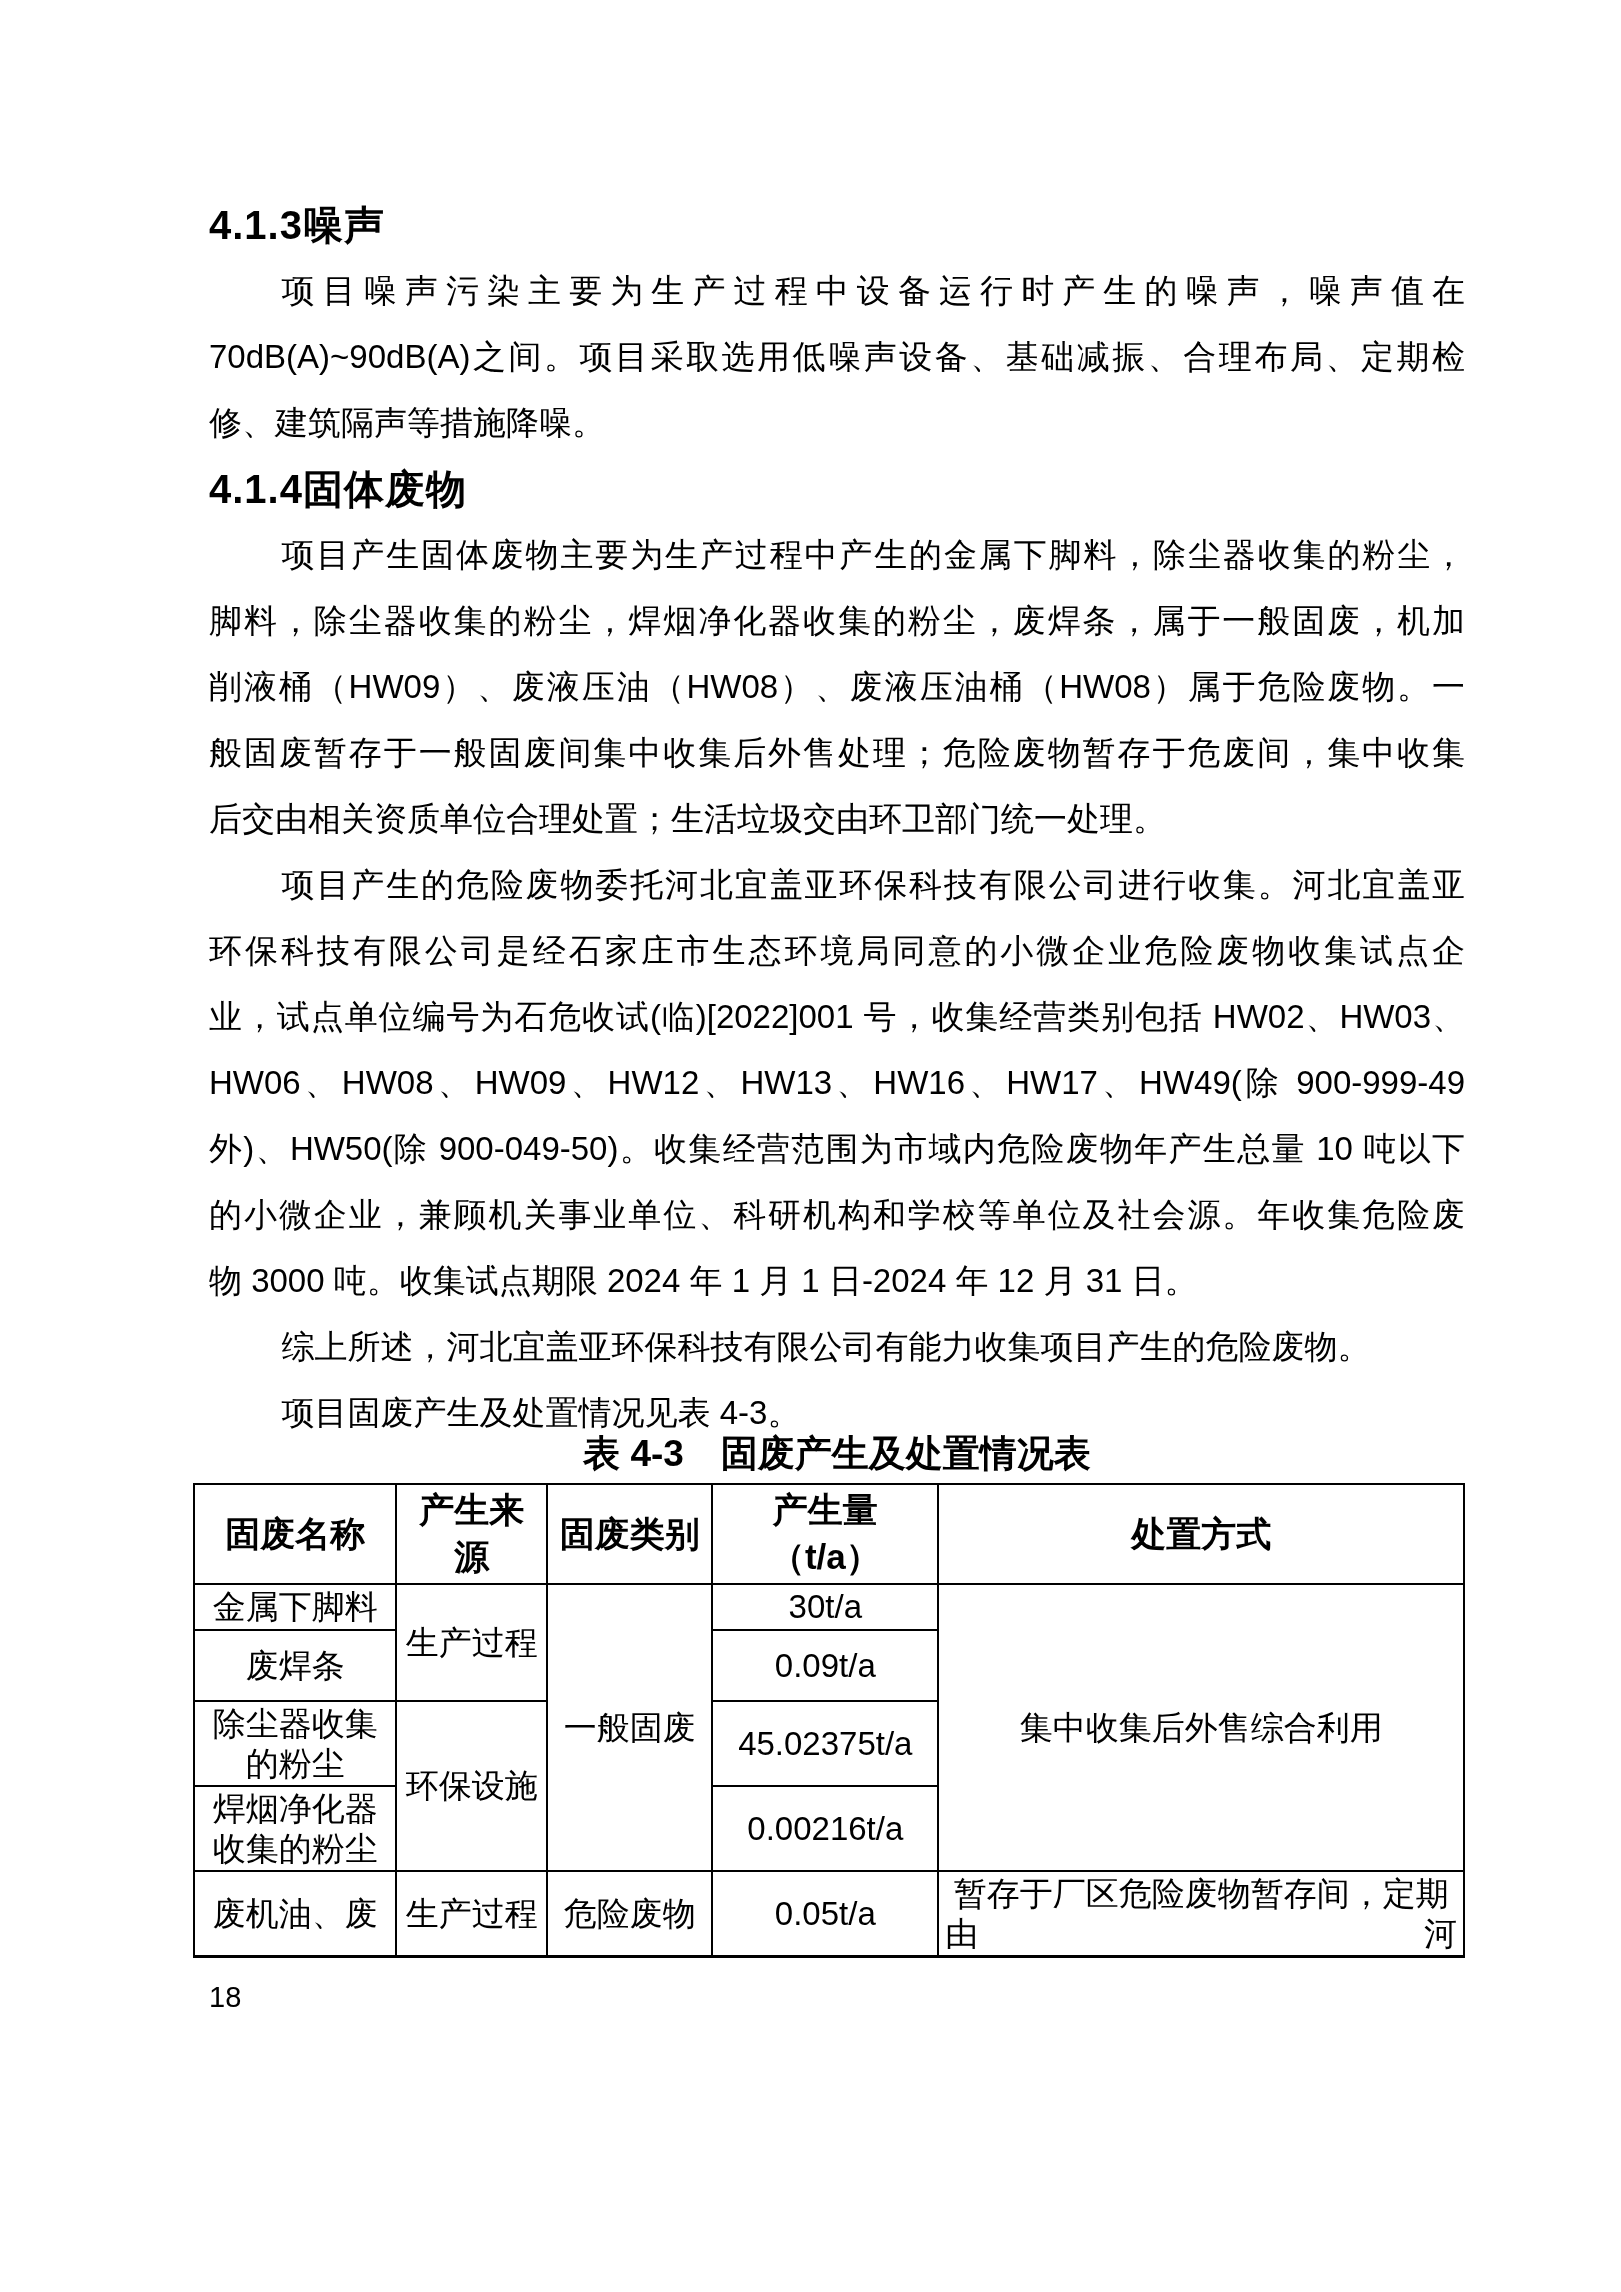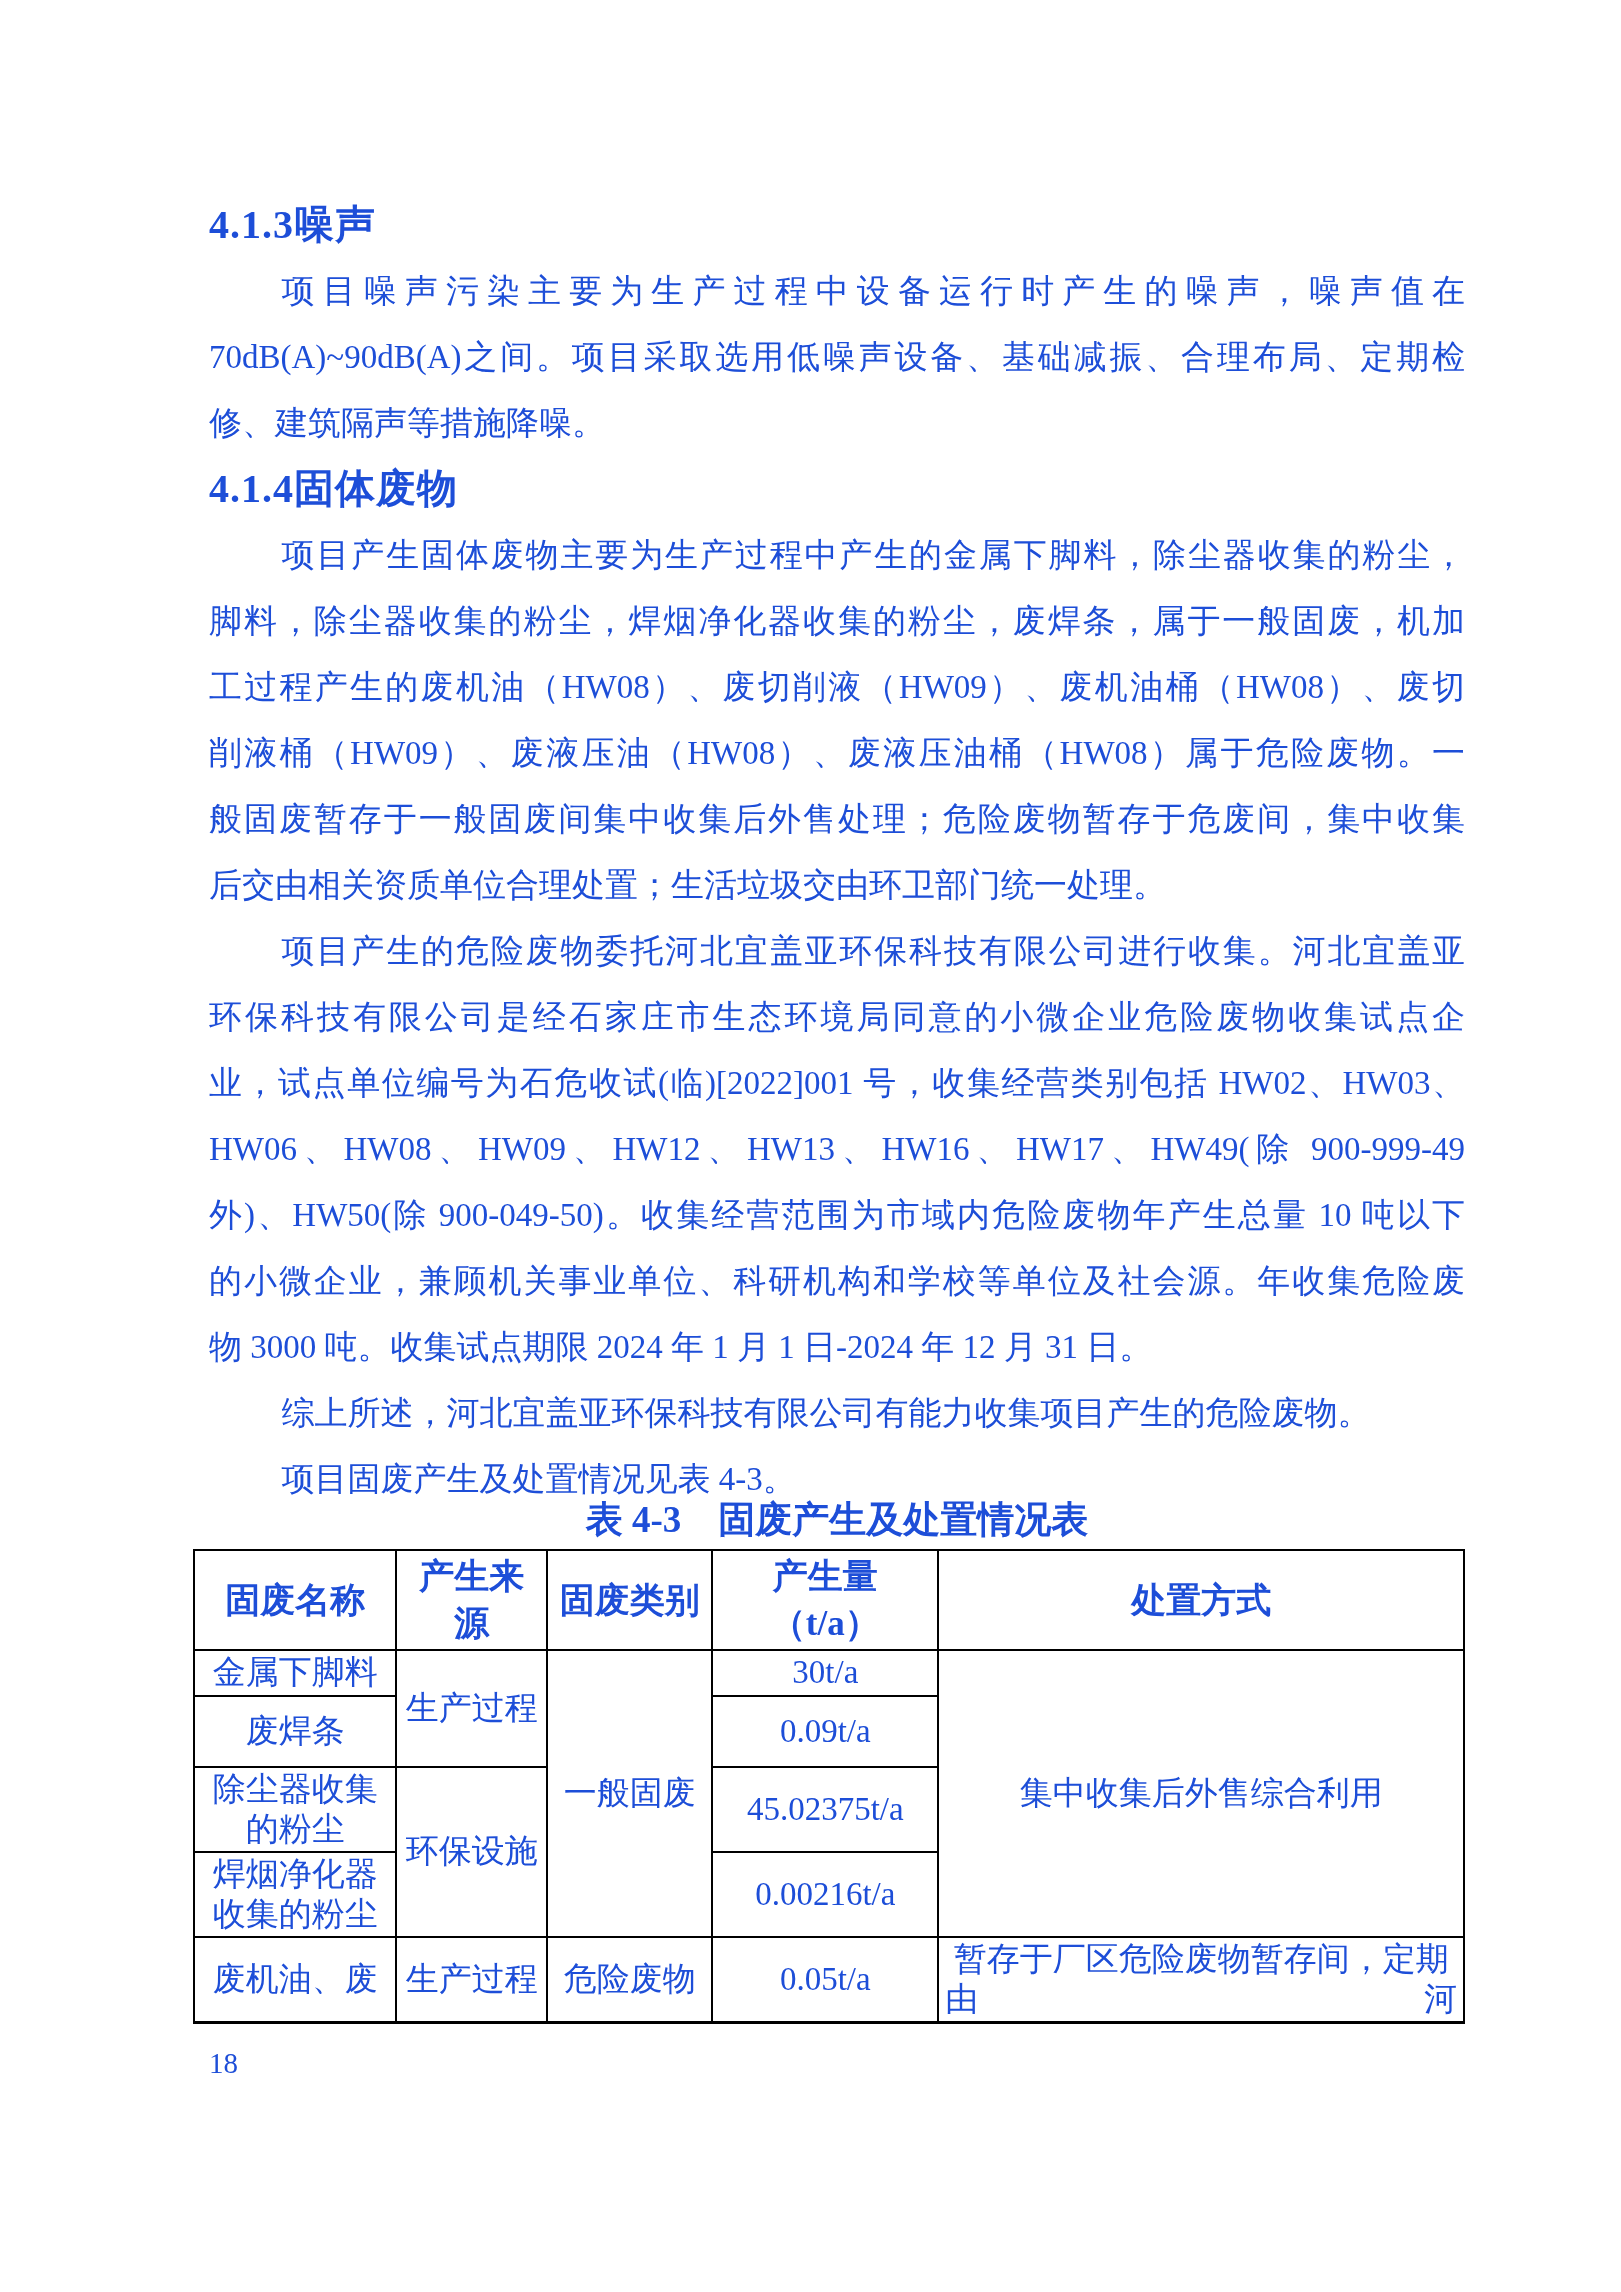--- a/index.html
+++ b/index.html
@@ -1,18 +1,18 @@
 <!DOCTYPE html>
 <html lang="zh"><head>
 <meta charset="utf-8">
 <style>
   html,body{margin:0;padding:0;background:#e8e8e8;}
   .page{
     width:1621px;height:2293px;background:#ffffff;position:relative;
-    font-family:Liberation Serif, serif;color:#1d4ed8;
+    font-family:Liberation Sans, sans-serif;color:#000000;
     box-sizing:border-box;padding:192px 157px 0 209px;overflow:hidden;
   }
   .content{width:1256px;}
   .hline{
     font-size:40px;font-weight:700;line-height:66px;height:66px;margin:0;
     letter-spacing:1px;white-space:nowrap;
   }
   .line{
     font-size:33px;line-height:66px;height:66px;white-space:normal;
     text-align:left;
@@ -56,21 +56,20 @@
     <h2 class="hline">4.1.3噪声</h2>
 
     <div class="line j indent">项目噪声污染主要为生产过程中设备运行时产生的噪声，噪声值在</div>
     <div class="line j">70dB(A)~90dB(A)之间。项目采取选用低噪声设备、基础减振、合理布局、定期检</div>
     <div class="line">修、建筑隔声等措施降噪。</div>
 
     <h2 class="hline">4.1.4固体废物</h2>
 
     <div class="line j indent">项目产生固体废物主要为生产过程中产生的金属下脚料，除尘器收集的粉尘，</div>
     <div class="line j">脚料，除尘器收集的粉尘，焊烟净化器收集的粉尘，废焊条，属于一般固废，机加</div>
-    <div class="line j">工过程产生的废机油（HW08）、废切削液（HW09）、废机油桶（HW08）、废切</div>
     <div class="line j">削液桶（HW09）、废液压油（HW08）、废液压油桶（HW08）属于危险废物。一</div>
     <div class="line j">般固废暂存于一般固废间集中收集后外售处理；危险废物暂存于危废间，集中收集</div>
     <div class="line">后交由相关资质单位合理处置；生活垃圾交由环卫部门统一处理。</div>
 
     <div class="line j indent">项目产生的危险废物委托河北宜盖亚环保科技有限公司进行收集。河北宜盖亚</div>
     <div class="line j">环保科技有限公司是经石家庄市生态环境局同意的小微企业危险废物收集试点企</div>
     <div class="line j">业，试点单位编号为石危收试(临)[2022]001 号，收集经营类别包括 HW02、HW03、</div>
     <div class="line j">HW06、HW08、HW09、HW12、HW13、HW16、HW17、HW49(除 900-999-49</div>
     <div class="line j">外)、HW50(除 900-049-50)。收集经营范围为市域内危险废物年产生总量 10 吨以下</div>
     <div class="line j">的小微企业，兼顾机关事业单位、科研机构和学校等单位及社会源。年收集危险废</div>

